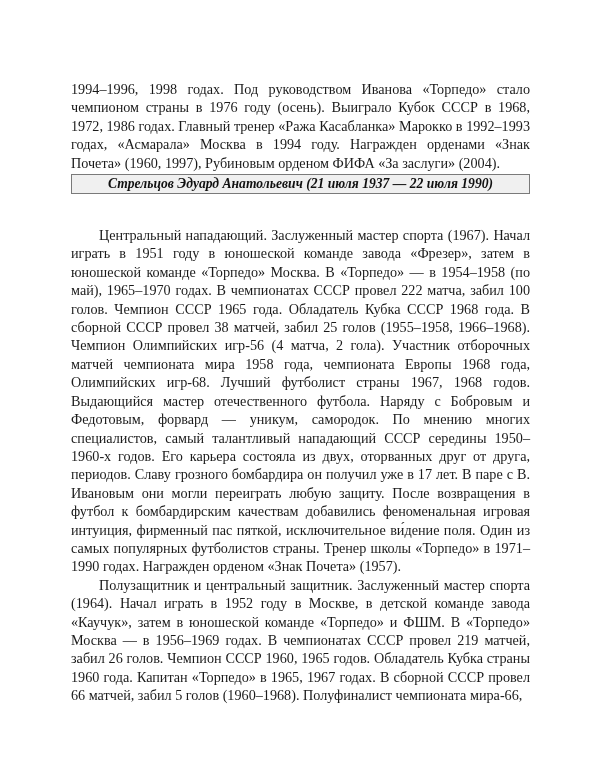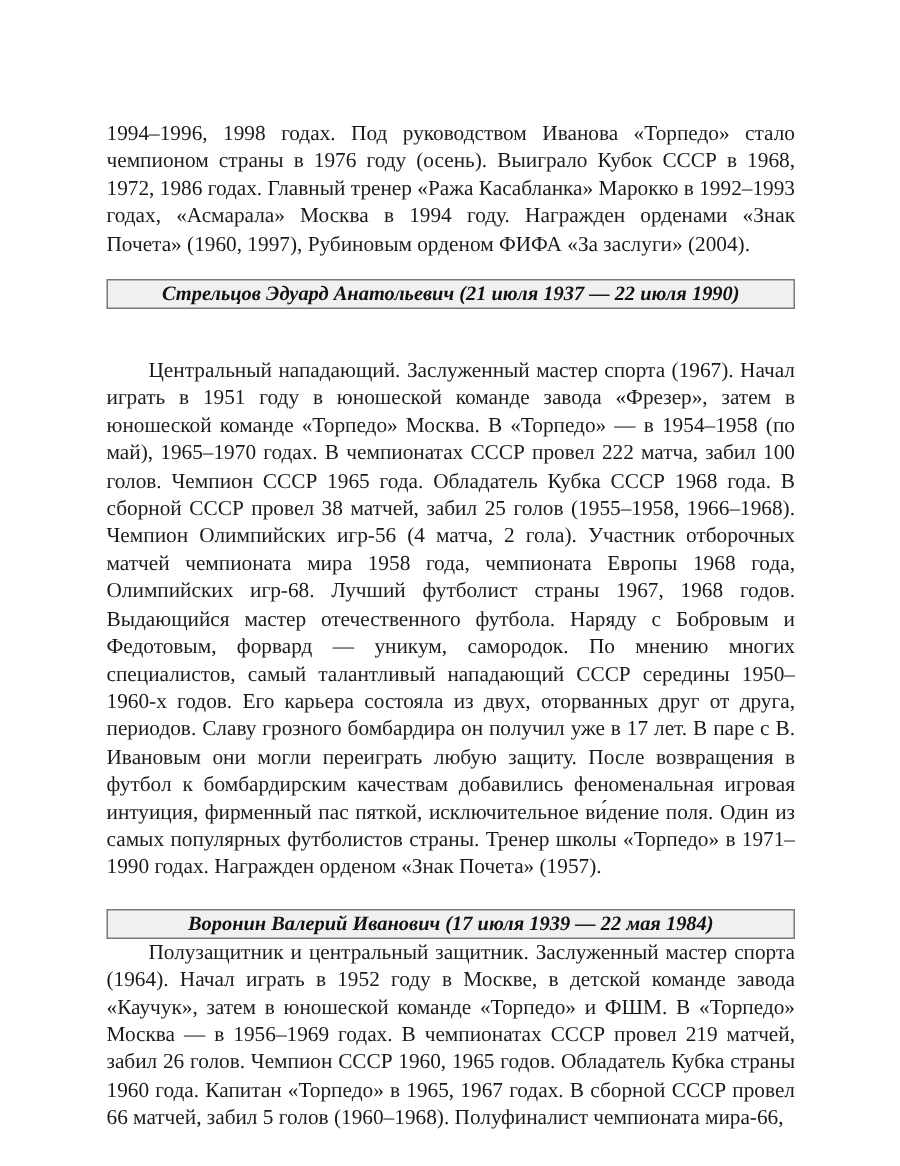--- a/index.html
+++ b/index.html
@@ -37,31 +37,30 @@
       height: 20px;
       border: 1px solid #7a7a7a;
       background: #f0f0f0;
       text-align: center;
       font-weight: bold;
       font-style: italic;
       font-size: 13.6px;
       line-height: 18px;
       color: #111;
     }
-    #h1 { margin-top: 14px; }
+    #h1 { margin-top: 2px; }
     #p2 { margin-top: 32px; }
     #h2 { margin-top: 18px; }
     #p3 { }
   </style>
 </head>
 <body>
 
 <div class="page">
   <p class="body" id="p1">1994–1996, 1998 годах. Под руководством Иванова «Торпедо» стало чемпионом страны в 1976 году (осень). Выиграло Кубок СССР в 1968, 1972, 1986 годах. Главный тренер «Ража Касабланка» Марокко в 1992–1993 годах, «Асмарала» Москва в 1994 году. Награжден орденами «Знак Почета» (1960, 1997), Рубиновым орденом ФИФА «За заслуги» (2004).</p>
 
   <div class="heading-box" id="h1">Стрельцов Эдуард Анатольевич (21 июля 1937 — 22 июля 1990)</div>
 
   <p class="body indent" id="p2">Центральный нападающий. Заслуженный мастер спорта (1967). Начал играть в 1951 году в юношеской команде завода «Фрезер», затем в юношеской команде «Торпедо» Москва. В «Торпедо» — в 1954–1958 (по май), 1965–1970 годах. В чемпионатах СССР провел 222 матча, забил 100 голов. Чемпион СССР 1965 года. Обладатель Кубка СССР 1968 года. В сборной СССР провел 38 матчей, забил 25 голов (1955–1958, 1966–1968). Чемпион Олимпийских игр-56 (4 матча, 2 гола). Участник отборочных матчей чемпионата мира 1958 года, чемпионата Европы 1968 года, Олимпийских игр-68. Лучший футболист страны 1967, 1968 годов. Выдающийся мастер отечественного футбола. Наряду с Бобровым и Федотовым, форвард — уникум, самородок. По мнению многих специалистов, самый талантливый нападающий СССР середины 1950–1960-х годов. Его карьера состояла из двух, оторванных друг от друга, периодов. Славу грозного бомбардира он получил уже в 17 лет. В паре с В. Ивановым они могли переиграть любую защиту. После возвращения в футбол к бомбардирским качествам добавились феноменальная игровая интуиция, фирменный пас пяткой, исключительное ви́дение поля. Один из самых популярных футболистов страны. Тренер школы «Торпедо» в 1971–1990 годах. Награжден орденом «Знак Почета» (1957).</p>
 
-  <div class="heading-box" id="h2">Воронин Валерий Иванович (17 июля 1939 — 22 мая 1984)</div>
 
   <p class="body indent" id="p3">Полузащитник и центральный защитник. Заслуженный мастер спорта (1964). Начал играть в 1952 году в Москве, в детской команде завода «Каучук», затем в юношеской команде «Торпедо» и ФШМ. В «Торпедо» Москва — в 1956–1969 годах. В чемпионатах СССР провел 219 матчей, забил 26 голов. Чемпион СССР 1960, 1965 годов. Обладатель Кубка страны 1960 года. Капитан «Торпедо» в 1965, 1967 годах. В сборной СССР провел 66 матчей, забил 5 голов (1960–1968). Полуфиналист чемпионата мира-66,</p>
 </div>
 
 </body></html>

